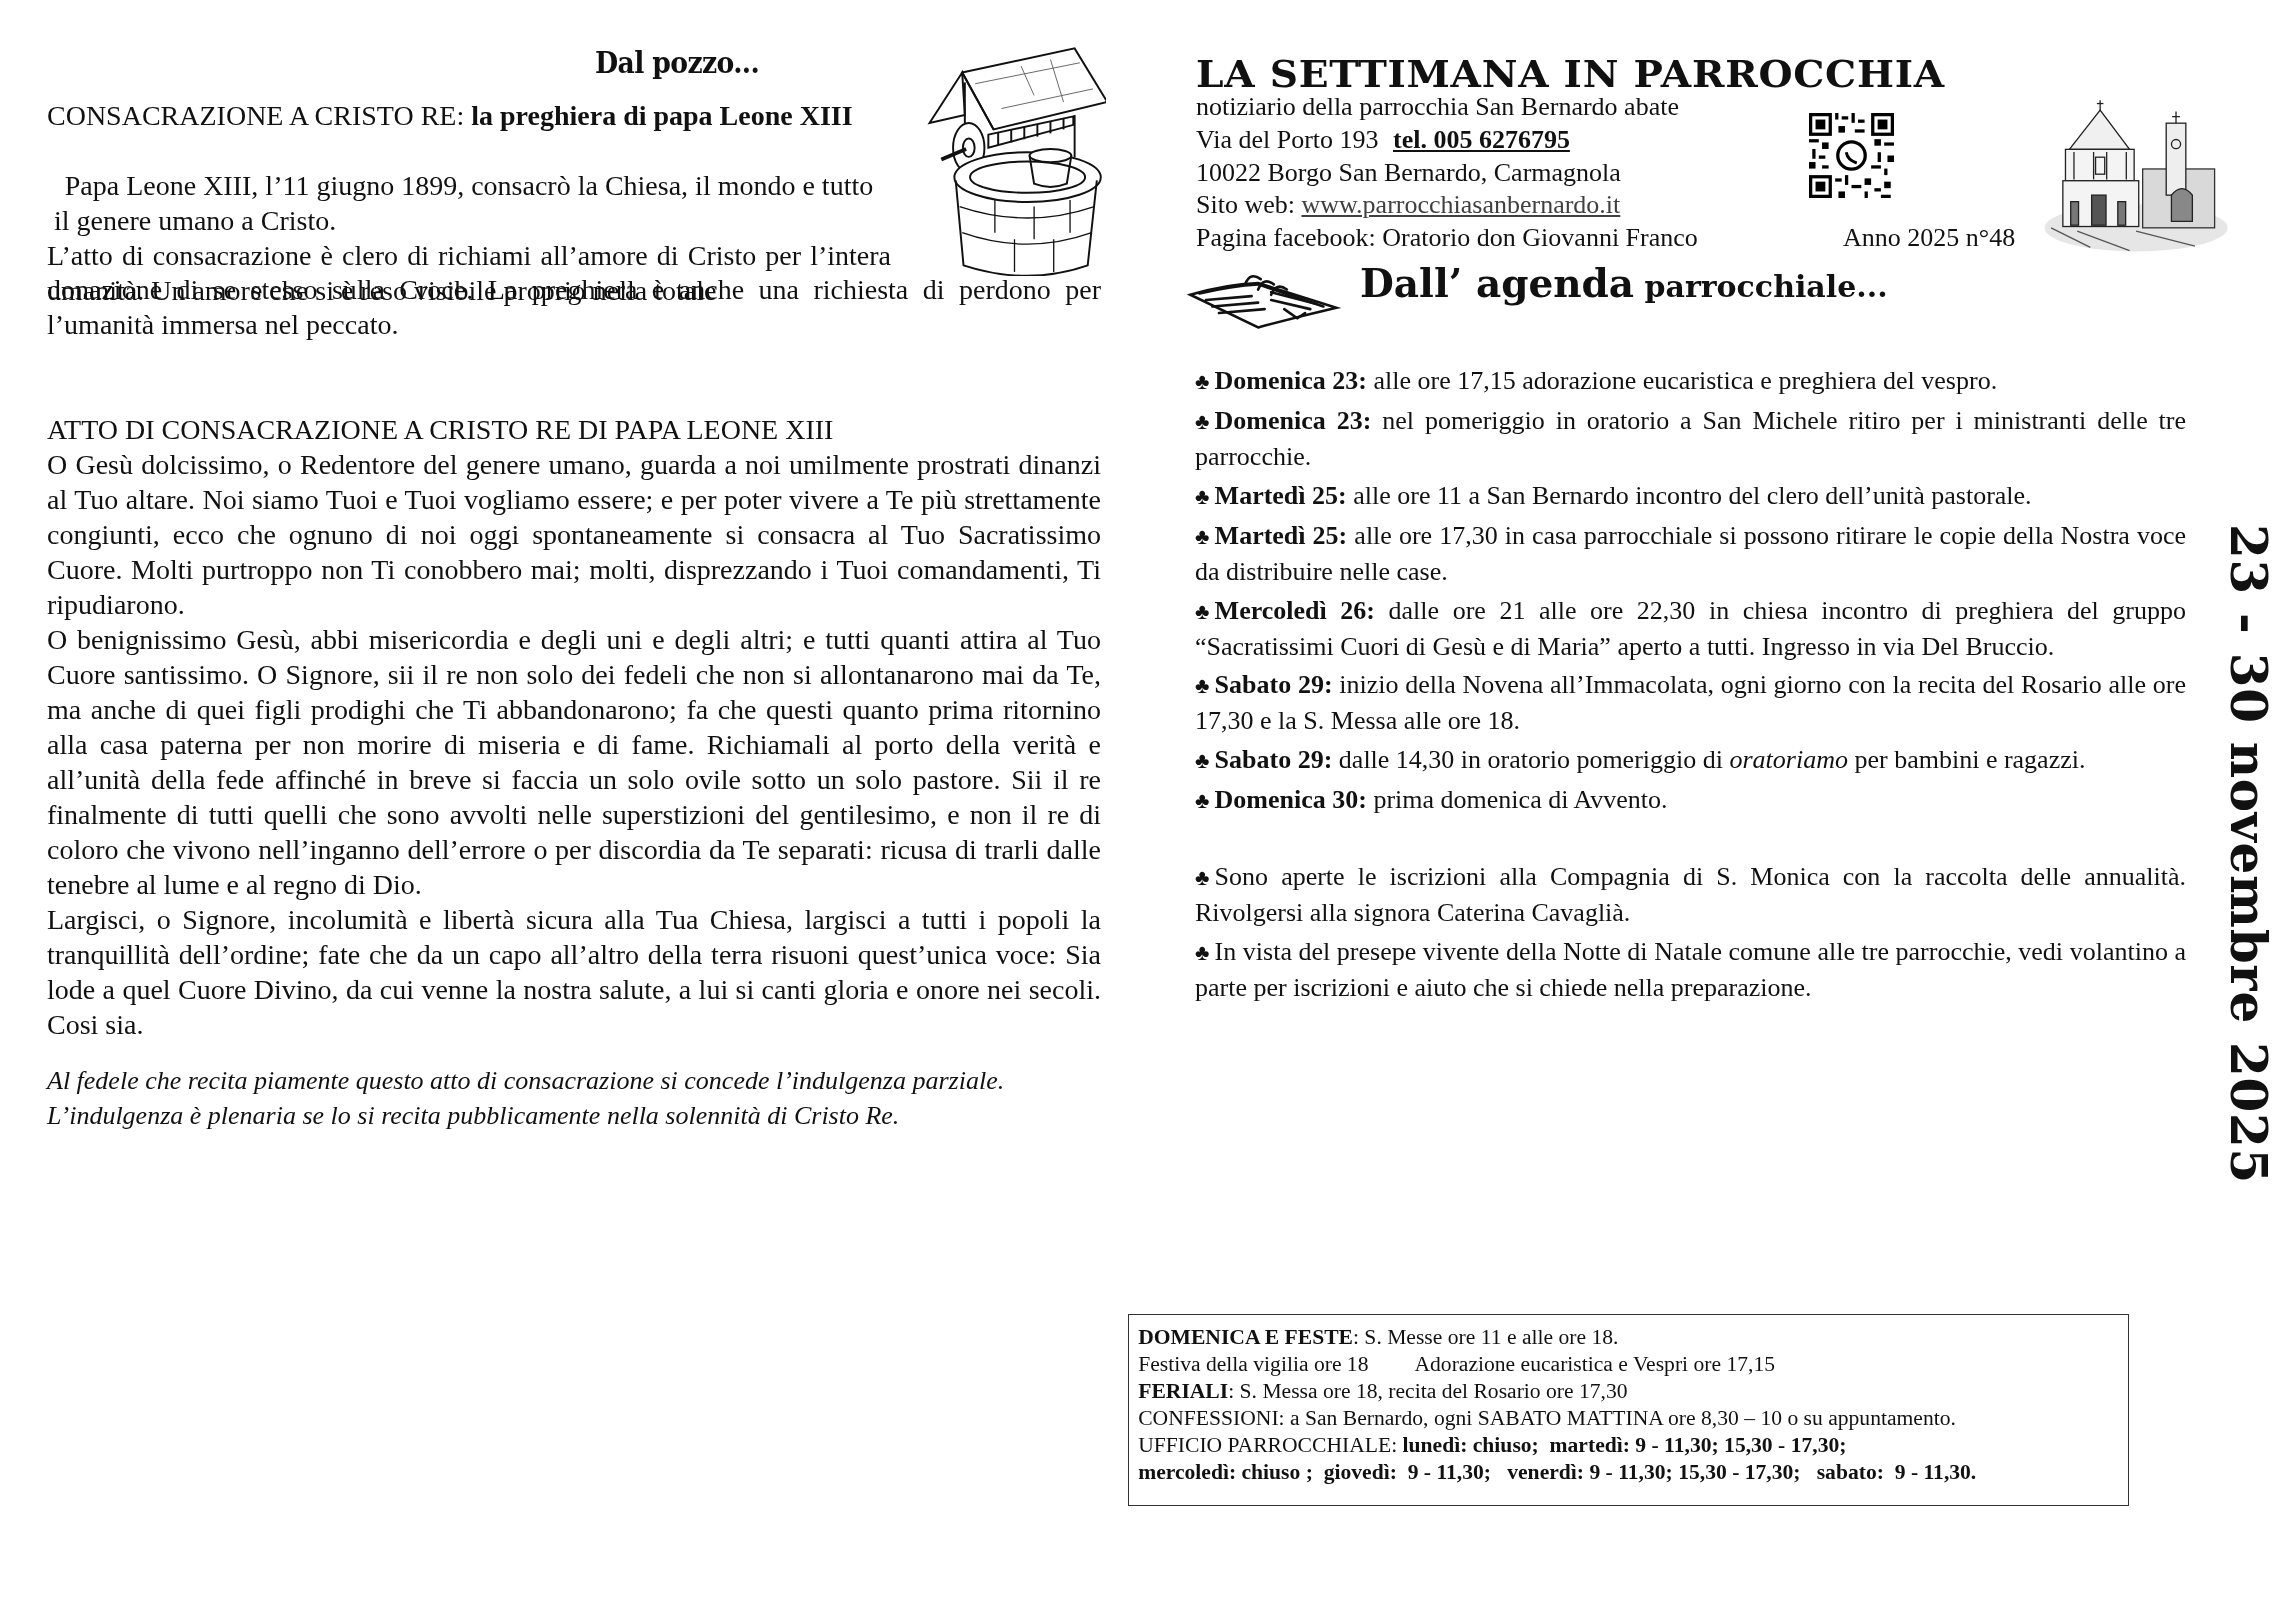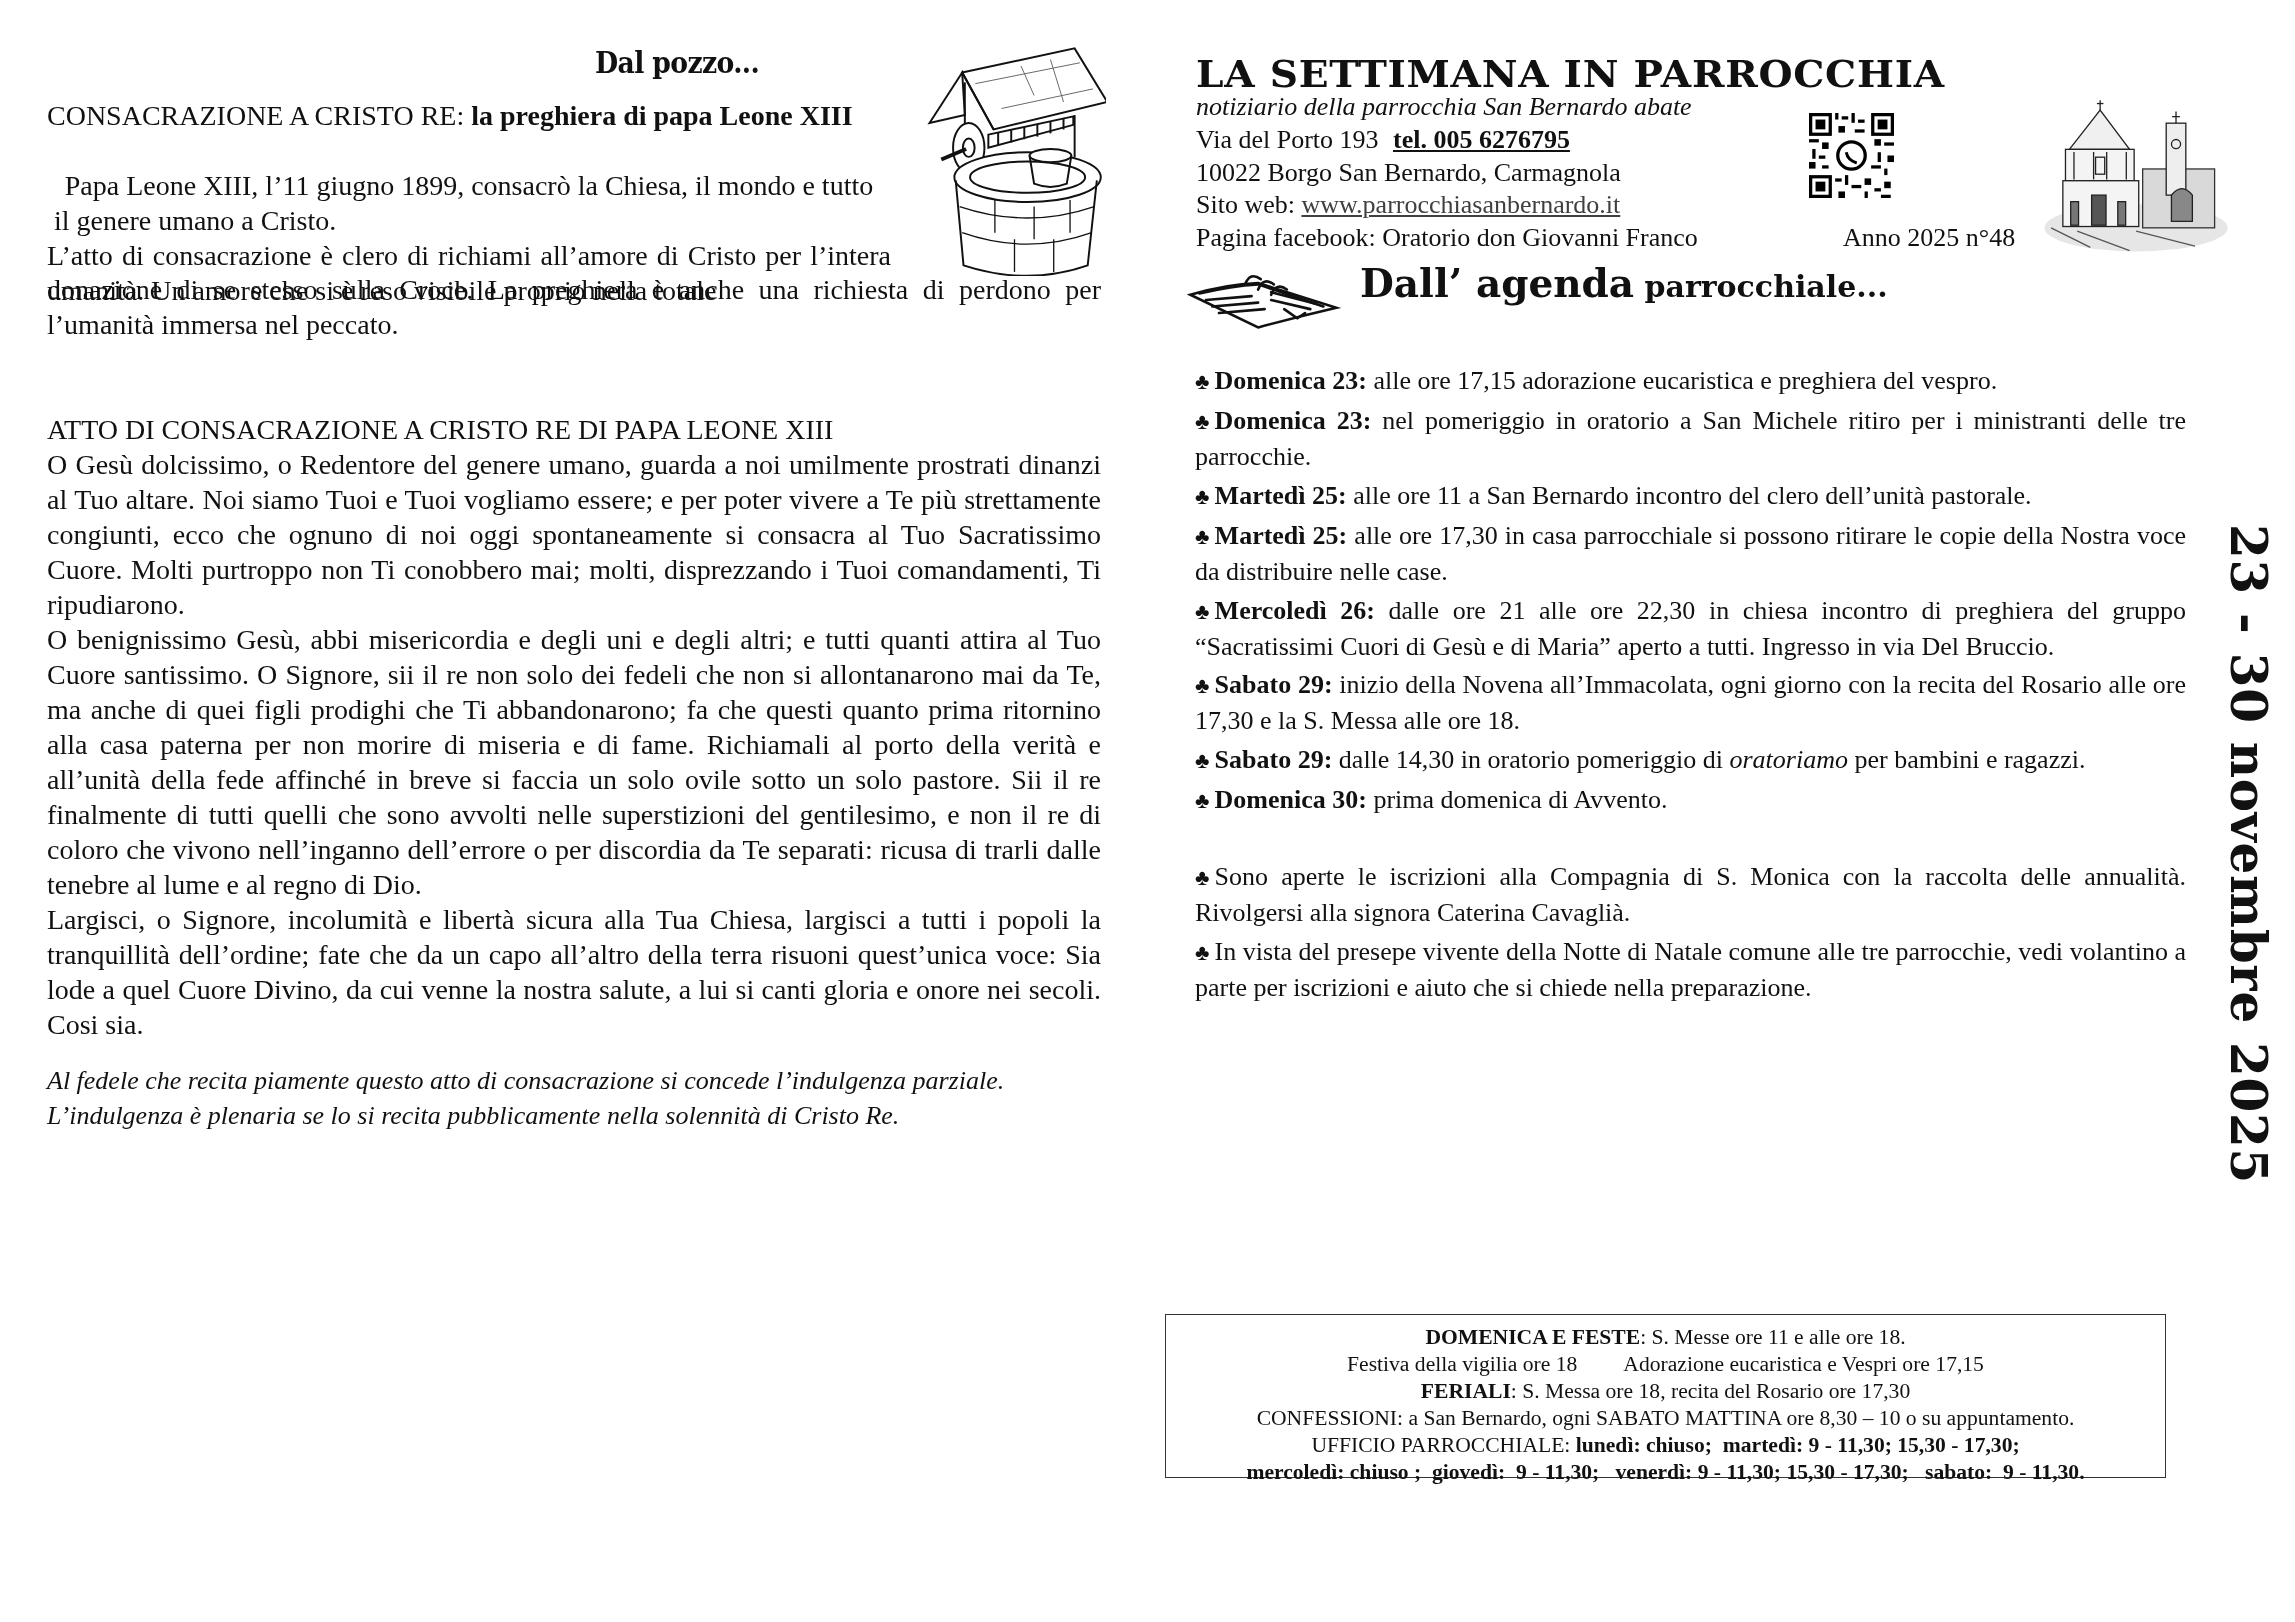--- a/index.html
+++ b/index.html
@@ -13,21 +13,21 @@
   #lp-intro { top:168px; width:844px; }
   #lp-intro-rest { top:272px; }
   #lp-atto-title { left:47px; top:412px; font-size:28px; line-height:35px; white-space:nowrap; }
   #lp-prayer { top:447px; }
   #lp-note { left:47px; top:1063px; font-size:26px; line-height:35px; font-style:italic; }
   #well { left:923px; top:43px; width:183px; height:233px; }
 
   
   #rp-title { left:1196px; top:51px; font-family:"DejaVu Serif", serif; font-weight:bold; font-size:38px; letter-spacing:0.7px; white-space:nowrap; transform:scaleX(1.03); transform-origin:left top; }
   .rp-info { left:1196px; font-size:26px; line-height:33px; white-space:nowrap; }
-  #rp-subtitle { top:90px; font-style:italic; }
+  #rp-subtitle { top:90px; }
   #rp-address { top:123px; }
   #rp-address .tel { font-weight:bold; text-decoration:underline; margin-left:14.4px; }
   #rp-city { top:156px; }
   #rp-web { top:188px; }
   #rp-web a { color:#404040; text-decoration:underline; }
   #rp-fb { top:221px; }
   #rp-anno { left:1843px; top:221px; font-size:26px; line-height:33px; white-space:nowrap; }
   #qr { left:1809px; top:113px; width:85px; height:85px; }
   #church { left:2038px; top:97px; width:191px; height:157px; }
 
@@ -38,21 +38,21 @@
 
   #agenda-list { left:1195px; top:363px; width:991px; font-size:26px; line-height:35px; text-align:justify; }
   .agenda-item { margin:0 0 3.9px 0; }
   .agenda-item .club { display:inline-block; width:19.6px; font-size:22px; }
   .agenda-item b { font-weight:bold; }
   .gap { height:37px; }
 
   #date-vertical { left:2215px; top:461px; width:65px; height:785px; }
   #date-vertical span { position:absolute; left:50%; top:50%; transform:translate(-50%,-50%) rotate(90deg); font-family:"DejaVu Serif", serif; font-weight:bold; font-size:50px; white-space:nowrap; letter-spacing:0.7px; }
 
-  #schedule-box { left:1165px; top:1314px; width:1001px; height:164px; border:1.3px solid #333; box-sizing:border-box; padding:9.2px 9.2px 0 9.2px;text-align:center; }
+  #schedule-box { left:1128px; top:1314px; width:1001px; height:192px; border:1.3px solid #333; box-sizing:border-box; padding:9.2px 9.2px 0 9.2px; }
   .sched-line { font-size:21.6px; line-height:27px; white-space:nowrap; }
   .sched-line b { font-weight:bold; }
 </style>
 </head>
 <body>
 
 <div class="abs" id="dal-pozzo">Dal pozzo...</div>
 
 <div class="abs" id="well">
   <svg width="183" height="233" viewBox="0 0 280 356" fill="none" stroke="#111" stroke-width="3">

